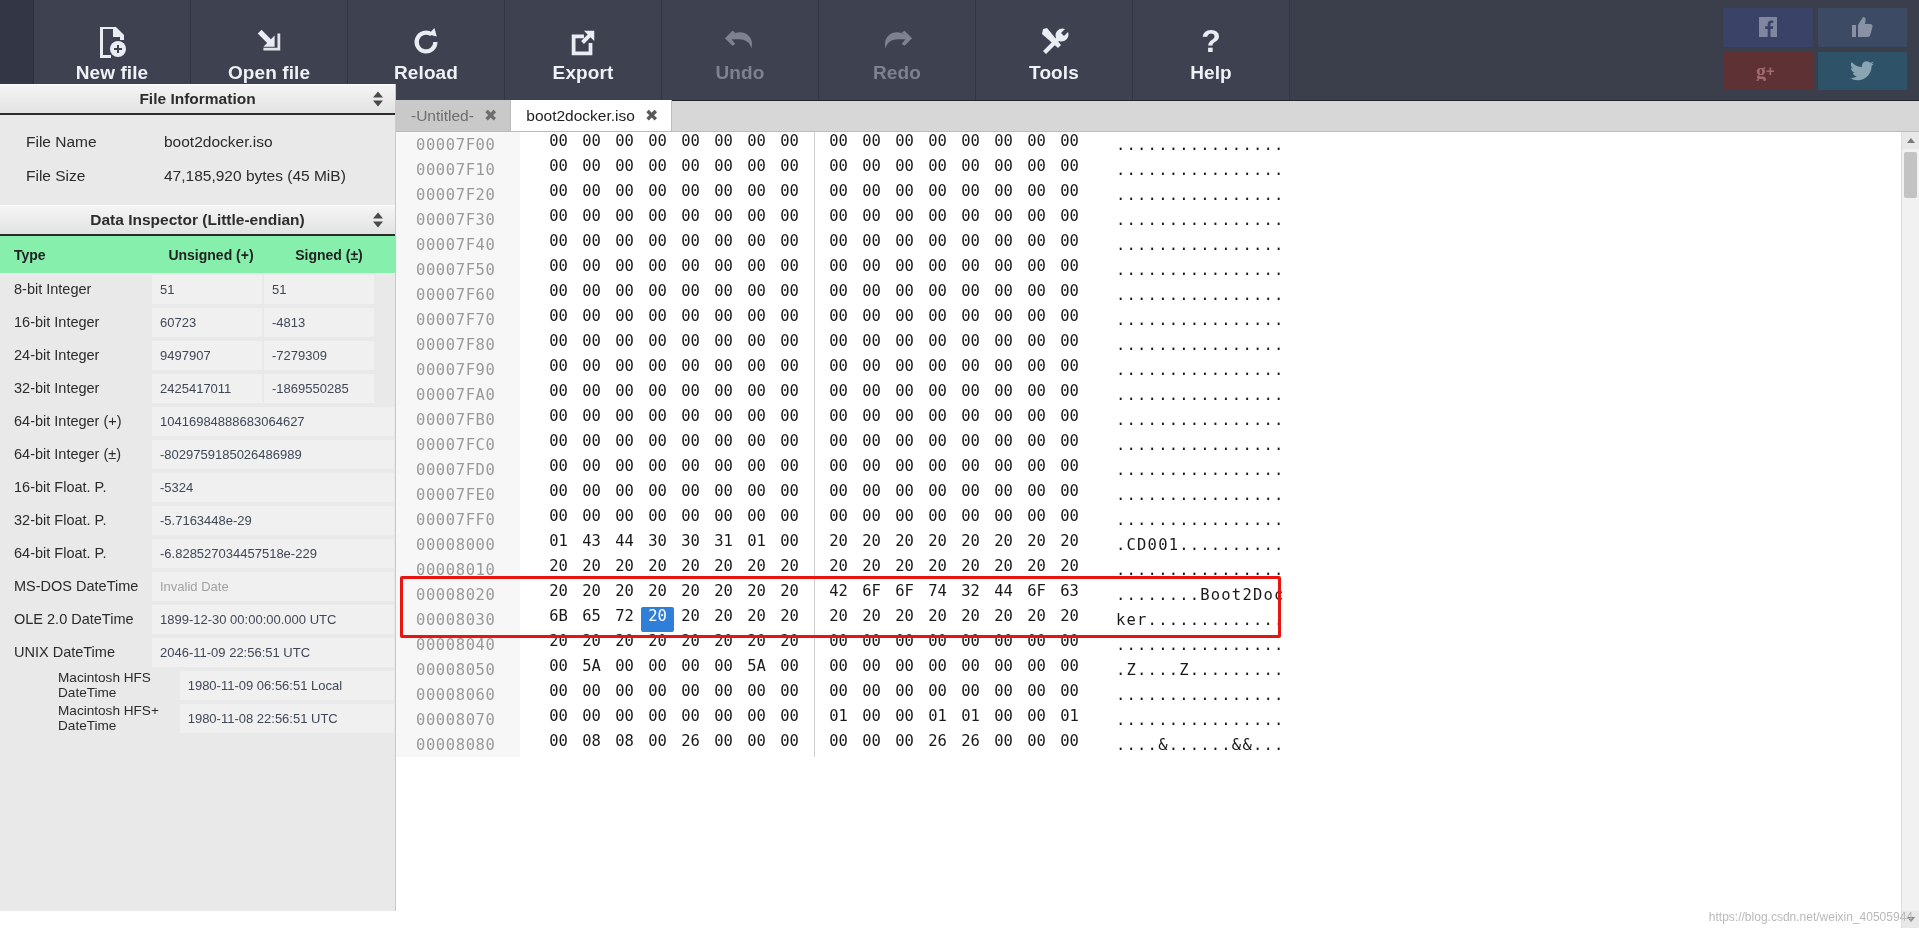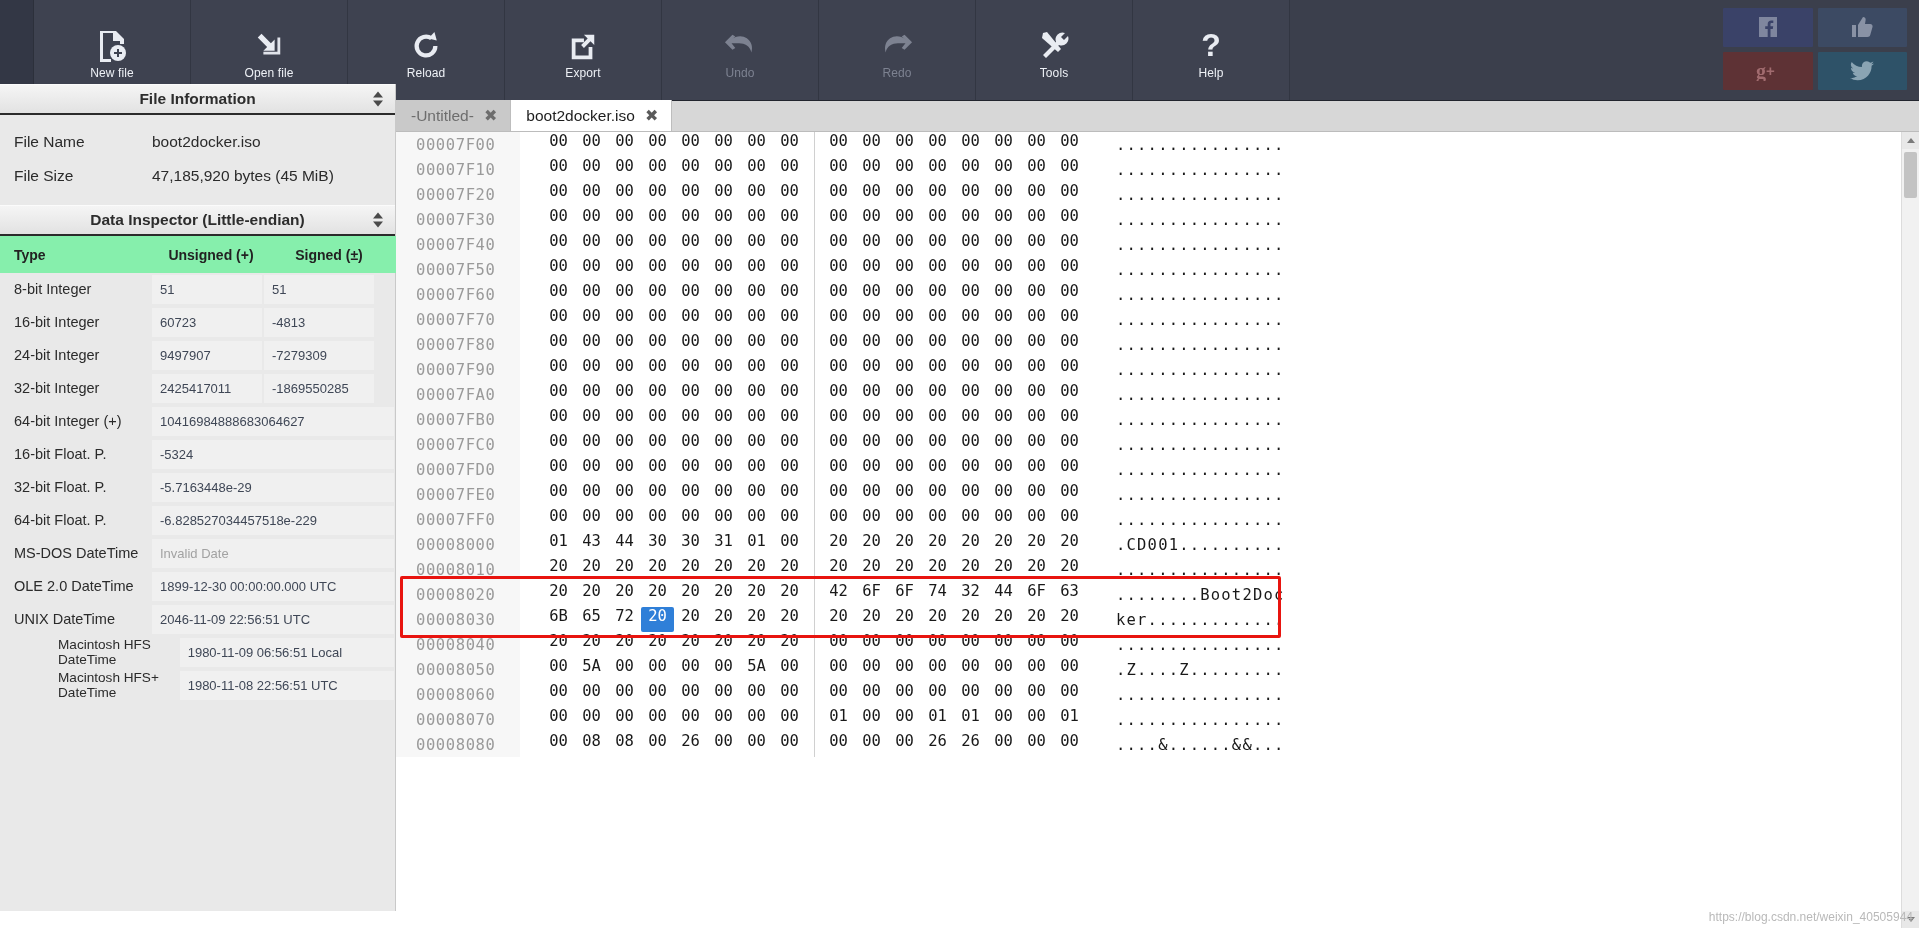--- a/index.html
+++ b/index.html
@@ -31,21 +31,21 @@
     color: #eef1f6;
     cursor: pointer;
     position: relative;
   }
   .tb-btn.disabled { color: #7d8291; cursor: default; }
   .tb-ico {
     height: 42px; display:flex; align-items:flex-end; justify-content:center;
     margin-bottom: 4px;
   }
   .tb-ico svg { display:block; }
-  .tb-label { font-size: 12px; letter-spacing: .1px; }
+  .tb-label { font-size: 19px; letter-spacing: .1px; font-weight: bold; }
   .tb-spacer { flex: 1 1 auto; background:#3b3f4c; }
 
   .social {
     width: 200px; background:#3b3f4c;
     display: grid;
     grid-template-columns: 1fr 1fr;
     grid-template-rows: 1fr 1fr;
     gap: 5px;
     padding: 8px 12px 10px 4px;
   }
@@ -75,21 +75,21 @@
     font-weight: bold; font-size: 15.5px; color:#2d2d2d;
     cursor: pointer;
   }
   .panel-header .updown {
     position:absolute; right: 12px; top:50%; transform: translateY(-50%);
     display:flex; flex-direction:column; gap:3px;
   }
   .tri-u { width:0;height:0;border-left:5px solid transparent;border-right:5px solid transparent;border-bottom:6px solid #4a4a4a;}
   .tri-d { width:0;height:0;border-left:5px solid transparent;border-right:5px solid transparent;border-top:6px solid #4a4a4a;}
 
-  .fileinfo { padding: 10px 0 12px 0; background:#e9e9e9; }
+  .fileinfo { padding: 10px 0 12px 12px; background:#e9e9e9; }
   .fi-row { display:flex; height:34px; align-items:center; font-size:15.5px; color:#2b2b2b; }
   .fi-key { width:152px; padding-left:14px; }
   .fi-val { color:#2b2b2b; }
 
   .di-table { width:396px; }
   .di-head {
     display:flex; height:37px; align-items:center;
     font-weight:bold; font-size:14px; color:#222; background:#86efac;
   }
   .di-head .c0 { width:152px; padding-left:14px; }
@@ -372,20 +372,24 @@
           <div class="di-row">
             <span class="c0">32-bit Integer</span>
             <span class="di-cell w1">2425417011</span>
             <span class="di-cell w1">-1869550285</span>
           </div>
           <div class="di-row">
             <span class="c0">64-bit Integer (+)</span>
             <span class="di-cell wide">10416984888683064627</span>
           </div>
           <div class="di-row">
+            <span class="c0">64-bit Integer (±)</span>
+            <span class="di-cell wide">-8029759185026486989</span>
+          </div>
+          <div class="di-row">
             <span class="c0">16-bit Float. P.</span>
             <span class="di-cell wide">-5324</span>
           </div>
           <div class="di-row">
             <span class="c0">32-bit Float. P.</span>
             <span class="di-cell wide">-5.7163448e-29</span>
           </div>
           <div class="di-row">
             <span class="c0">64-bit Float. P.</span>
             <span class="di-cell wide">-6.828527034457518e-229</span>

